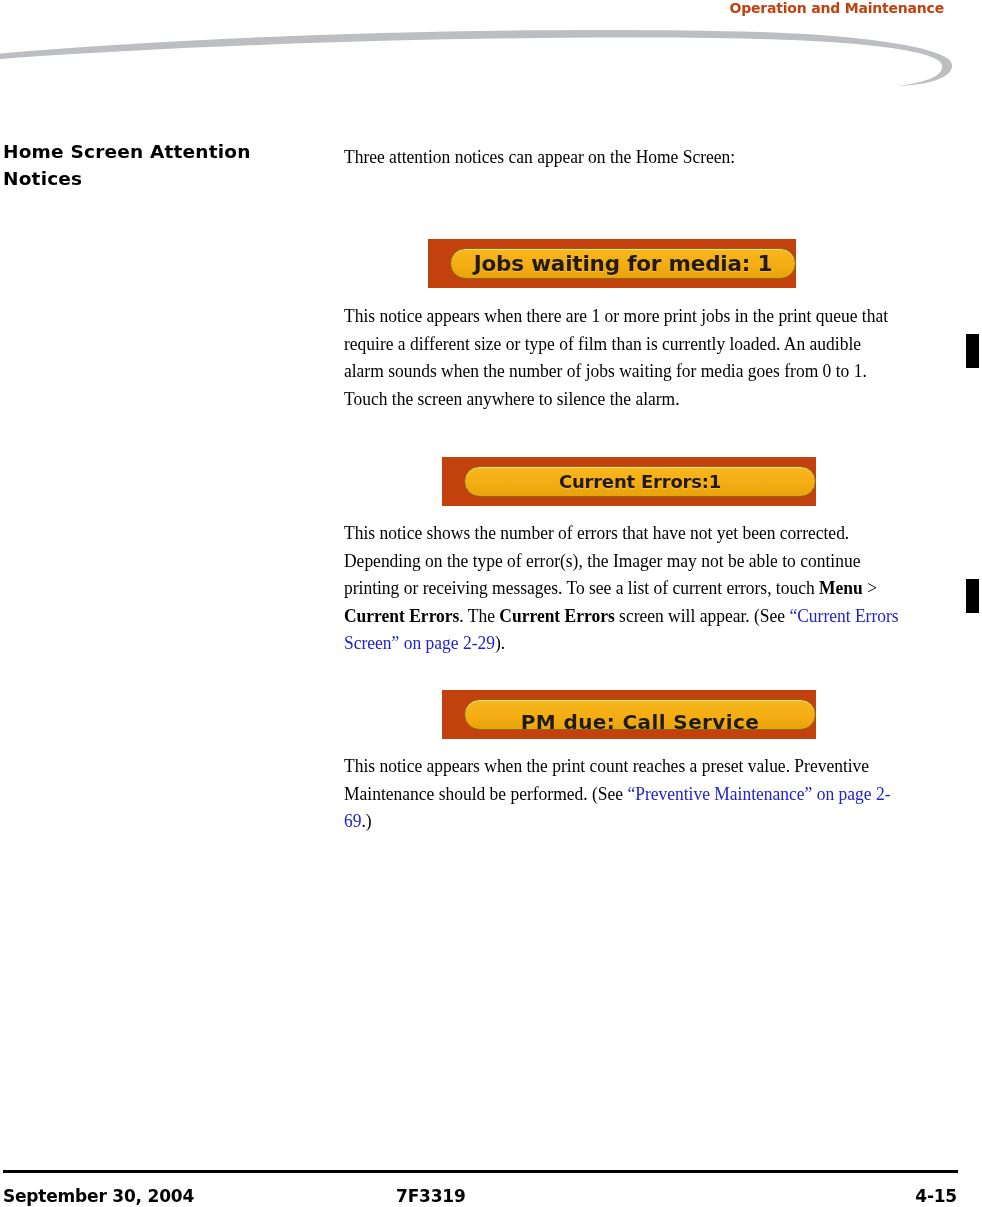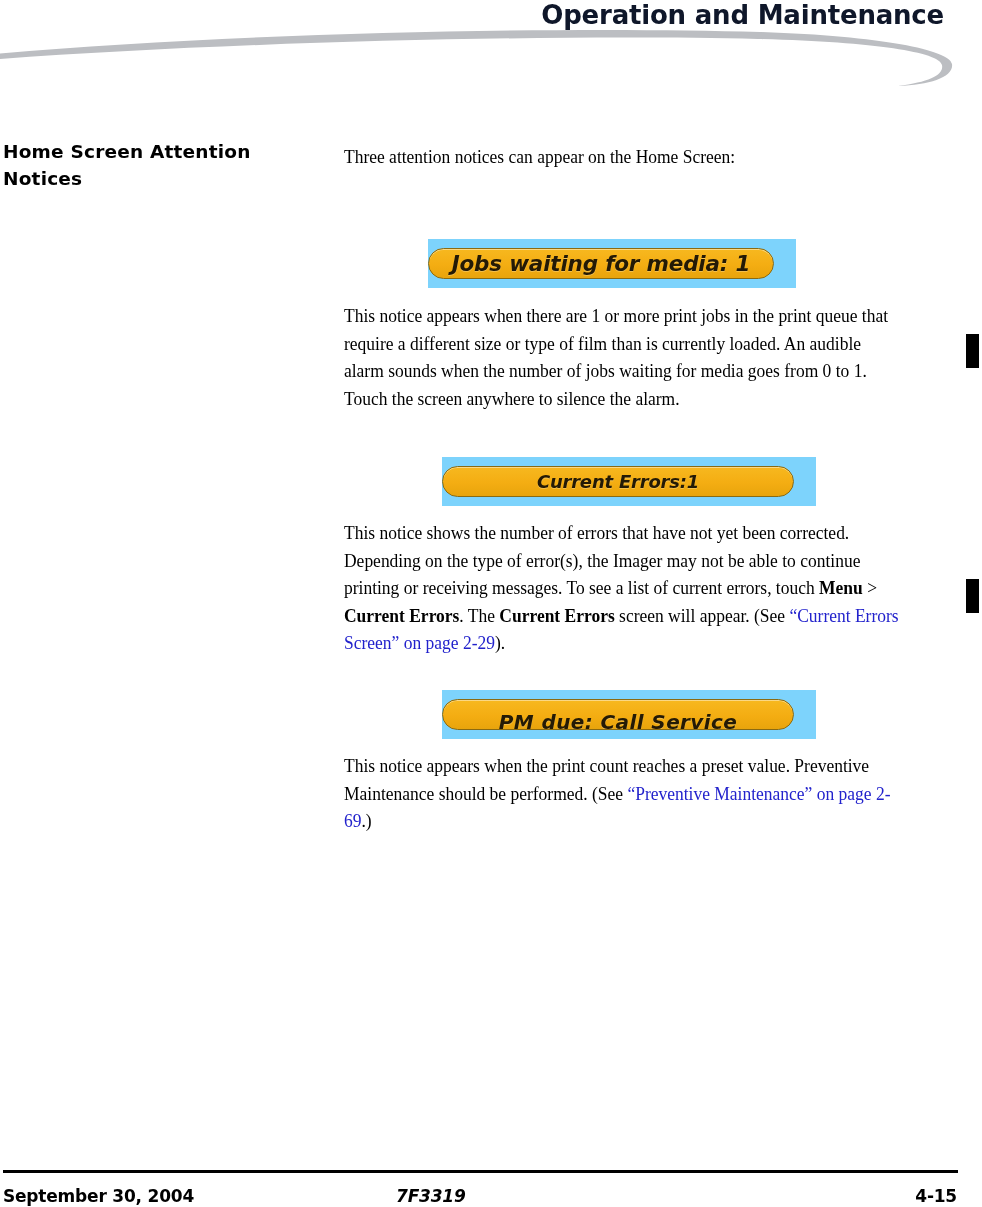--- a/index.html
+++ b/index.html
@@ -25,23 +25,23 @@
     top: 0;
     width: 982px;
     height: 110px;
   }
   .header-title {
     position: absolute;
     right: 38px;
     top: 0px;
     font-family: "DejaVu Sans", "Liberation Sans", sans-serif;
     font-weight: bold;
-    font-size: 26px;
+    font-size: 14px;
     letter-spacing: -0.2px;
-    color: #0f172a;
+    color: #c2410c;
     white-space: nowrap;
   }
   .header-swoosh {
     position: absolute;
     left: 0;
     top: 20px;
     width: 982px;
     height: 80px;
     display: block;
   }
@@ -91,26 +91,25 @@
   }
 
   .p-intro  { top: 131px; }
   .p-one    { top: 290px; }
   .p-two    { top: 507px; }
   .p-three  { top: 740px; }
 
   
   .notice {
     position: absolute;
-    background: #7dd3fc;
+    background: #c2410c;
     box-sizing: border-box;
     display: flex;
     align-items: center;
-    justify-content: flex-start;
-    font-style: italic;
+    justify-content: flex-end;
   }
   .notice .pill {
     width: calc(100% - 24px);
     height: calc(100% - 20px);
     border-radius: 999px;
     background: linear-gradient(180deg, #f7b81f 0%, #f4ad12 55%, #e8a40c 100%);
     border: 1px solid #8a6a12;
     box-shadow: inset 0 1px 0 rgba(255,255,255,0.45);
     display: flex;
     align-items: center;
@@ -169,21 +168,21 @@
     top: 30px;
     font-family: "DejaVu Sans", "Liberation Sans", sans-serif;
     font-weight: bold;
     font-size: 17px;
     letter-spacing: -0.2px;
     color: #000000;
     white-space: nowrap;
     text-align: center;
   }
   .footer-date { left: 3px; }
-  .footer-docnum { left: 396px; font-style: italic; }
+  .footer-docnum { left: 396px; }
   .footer-pagenum { right: 25px; }
 </style>
 </head>
 <body>
 
 <div class="page-header">
   <div class="header-title">Operation and Maintenance</div>
   <svg class="header-swoosh" viewBox="0 0 982 80" preserveAspectRatio="none">
     <path d="M0 33.5
              C 230 13, 560 6, 760 12

